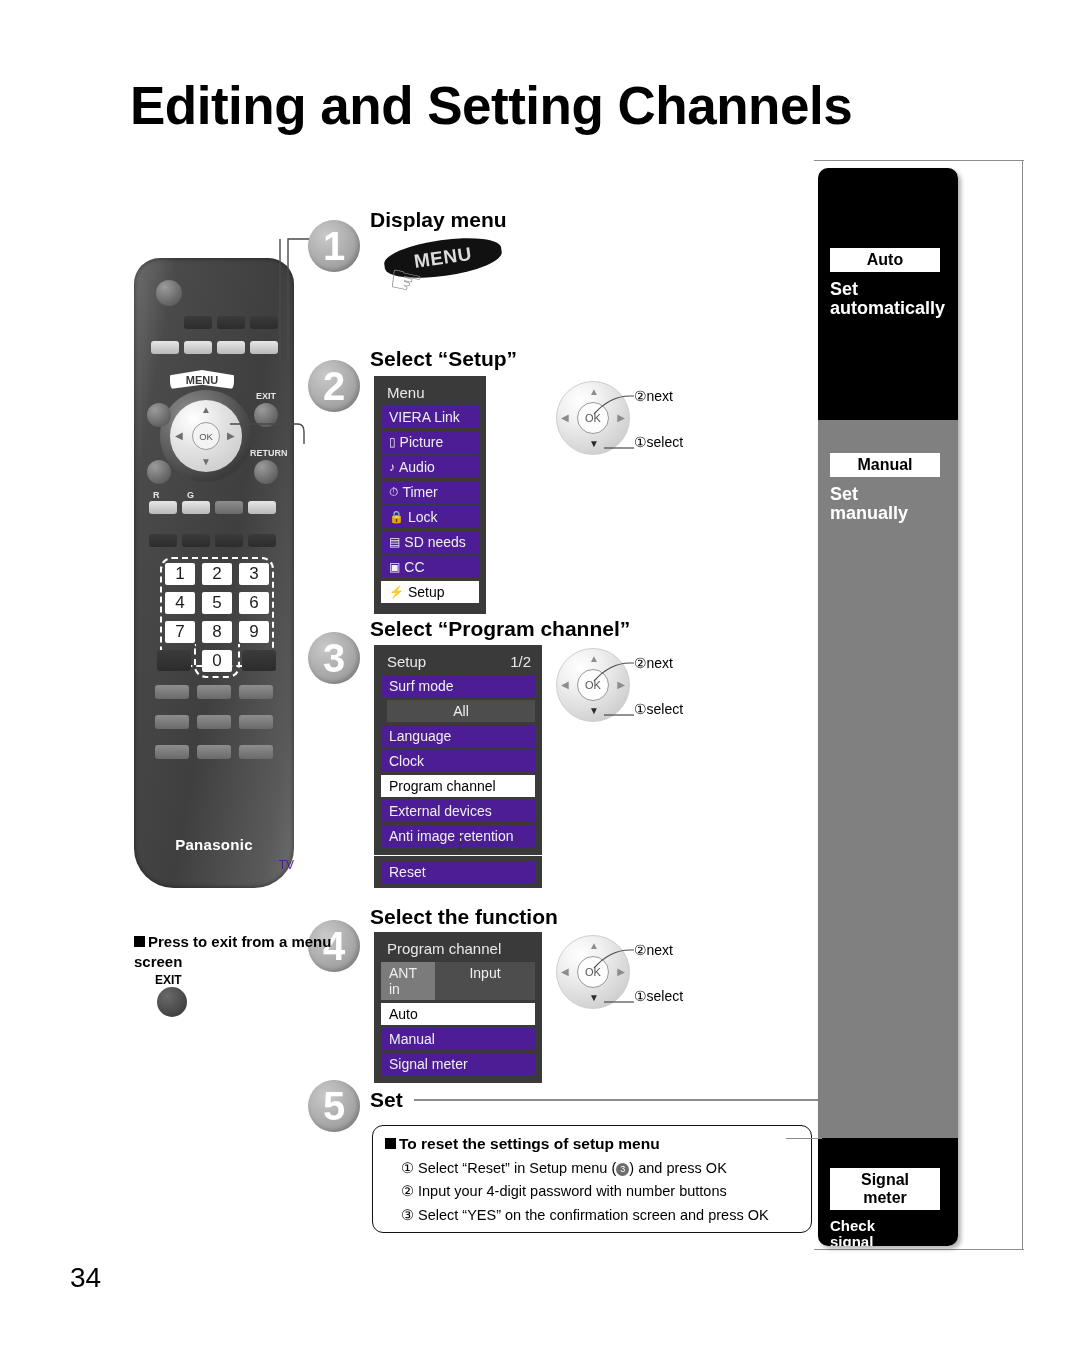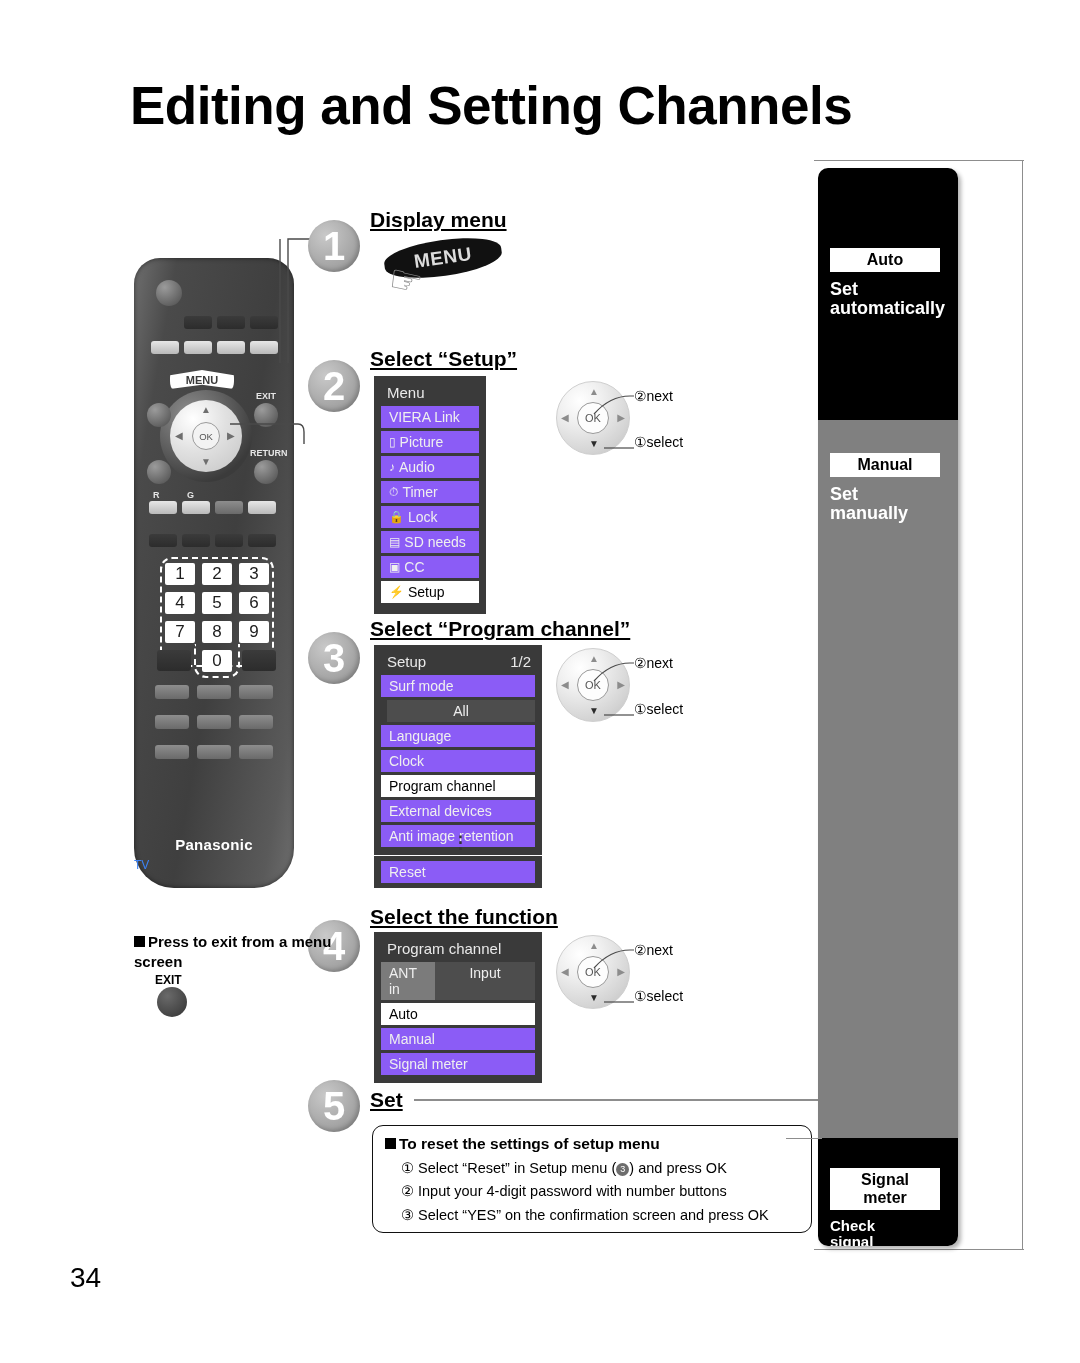--- a/index.html
+++ b/index.html
@@ -27,34 +27,34 @@
   
   .step-circle{
     position:absolute;width:52px;height:52px;border-radius:50%;
     background:radial-gradient(circle at 34% 30%, #c9c9c9 0%, #a9a9a9 55%, #8f8f8f 100%);
     color:#ffffff;font-size:40px;font-weight:bold;
     display:flex;align-items:center;justify-content:center;
     font-family:"Liberation Sans", sans-serif;
     box-shadow:inset -2px -2px 4px rgba(0,0,0,.20);
   }
   .step-head{
-    position:absolute;font-size:21px;font-weight:bold;text-decoration:underline;
+    position:absolute;font-size:21px;font-weight:bold;
   }
 
   
   .osd{
     position:absolute;background:#3a3a3a;padding:6px 7px 8px 7px;
     box-sizing:border-box;
   }
   .osd-title{
     color:#e9e9e9;font-size:15px;padding:2px 4px 5px 6px;
     display:flex;justify-content:space-between;
   }
   .osd-row{
-    background:#8b5cf6;color:#efefef;font-size:14px;
+    background:#4c1d95;color:#efefef;font-size:14px;
     padding:3px 8px;margin-bottom:3px;
     display:flex;align-items:center;gap:4px;
     box-sizing:border-box;
   }
   .osd-row.sel{background:#ffffff;color:#000;}
   .osd-row .ic{font-size:12px;display:inline-block;}
   .osd-sub{
     background:#4d4d4d;color:#efefef;font-size:14px;
     margin:0 0 3px 6px;padding:3px 8px;text-align:center;
   }
@@ -170,22 +170,22 @@
   .numkey{
     position:absolute;width:30px;height:22px;background:#fff;color:#1d1d1d;
     font-size:17px;display:flex;align-items:center;justify-content:center;
     border-radius:2px;font-family:"Liberation Sans",sans-serif;
   }
   .brand{
     position:absolute;left:0;top:578px;width:160px;text-align:center;
     color:#fff;font-size:15px;font-weight:bold;letter-spacing:.3px;
   }
   .brand-tv{
-    position:absolute;left:0;top:600px;width:160px;text-align:left;
-    color:#3b82f6;font-size:12px;
+    position:absolute;left:0;top:600px;width:160px;text-align:right;
+    color:#4c1d95;font-size:12px;
   }
 
   
   .menu-banner{
     position:absolute;left:384px;top:240px;width:118px;height:36px;
     background:#111;color:#dcdcdc;font-size:19px;font-weight:bold;
     display:flex;align-items:center;justify-content:center;
     border-radius:50%/44%;
     transform:rotate(-8deg);
     letter-spacing:.6px;

